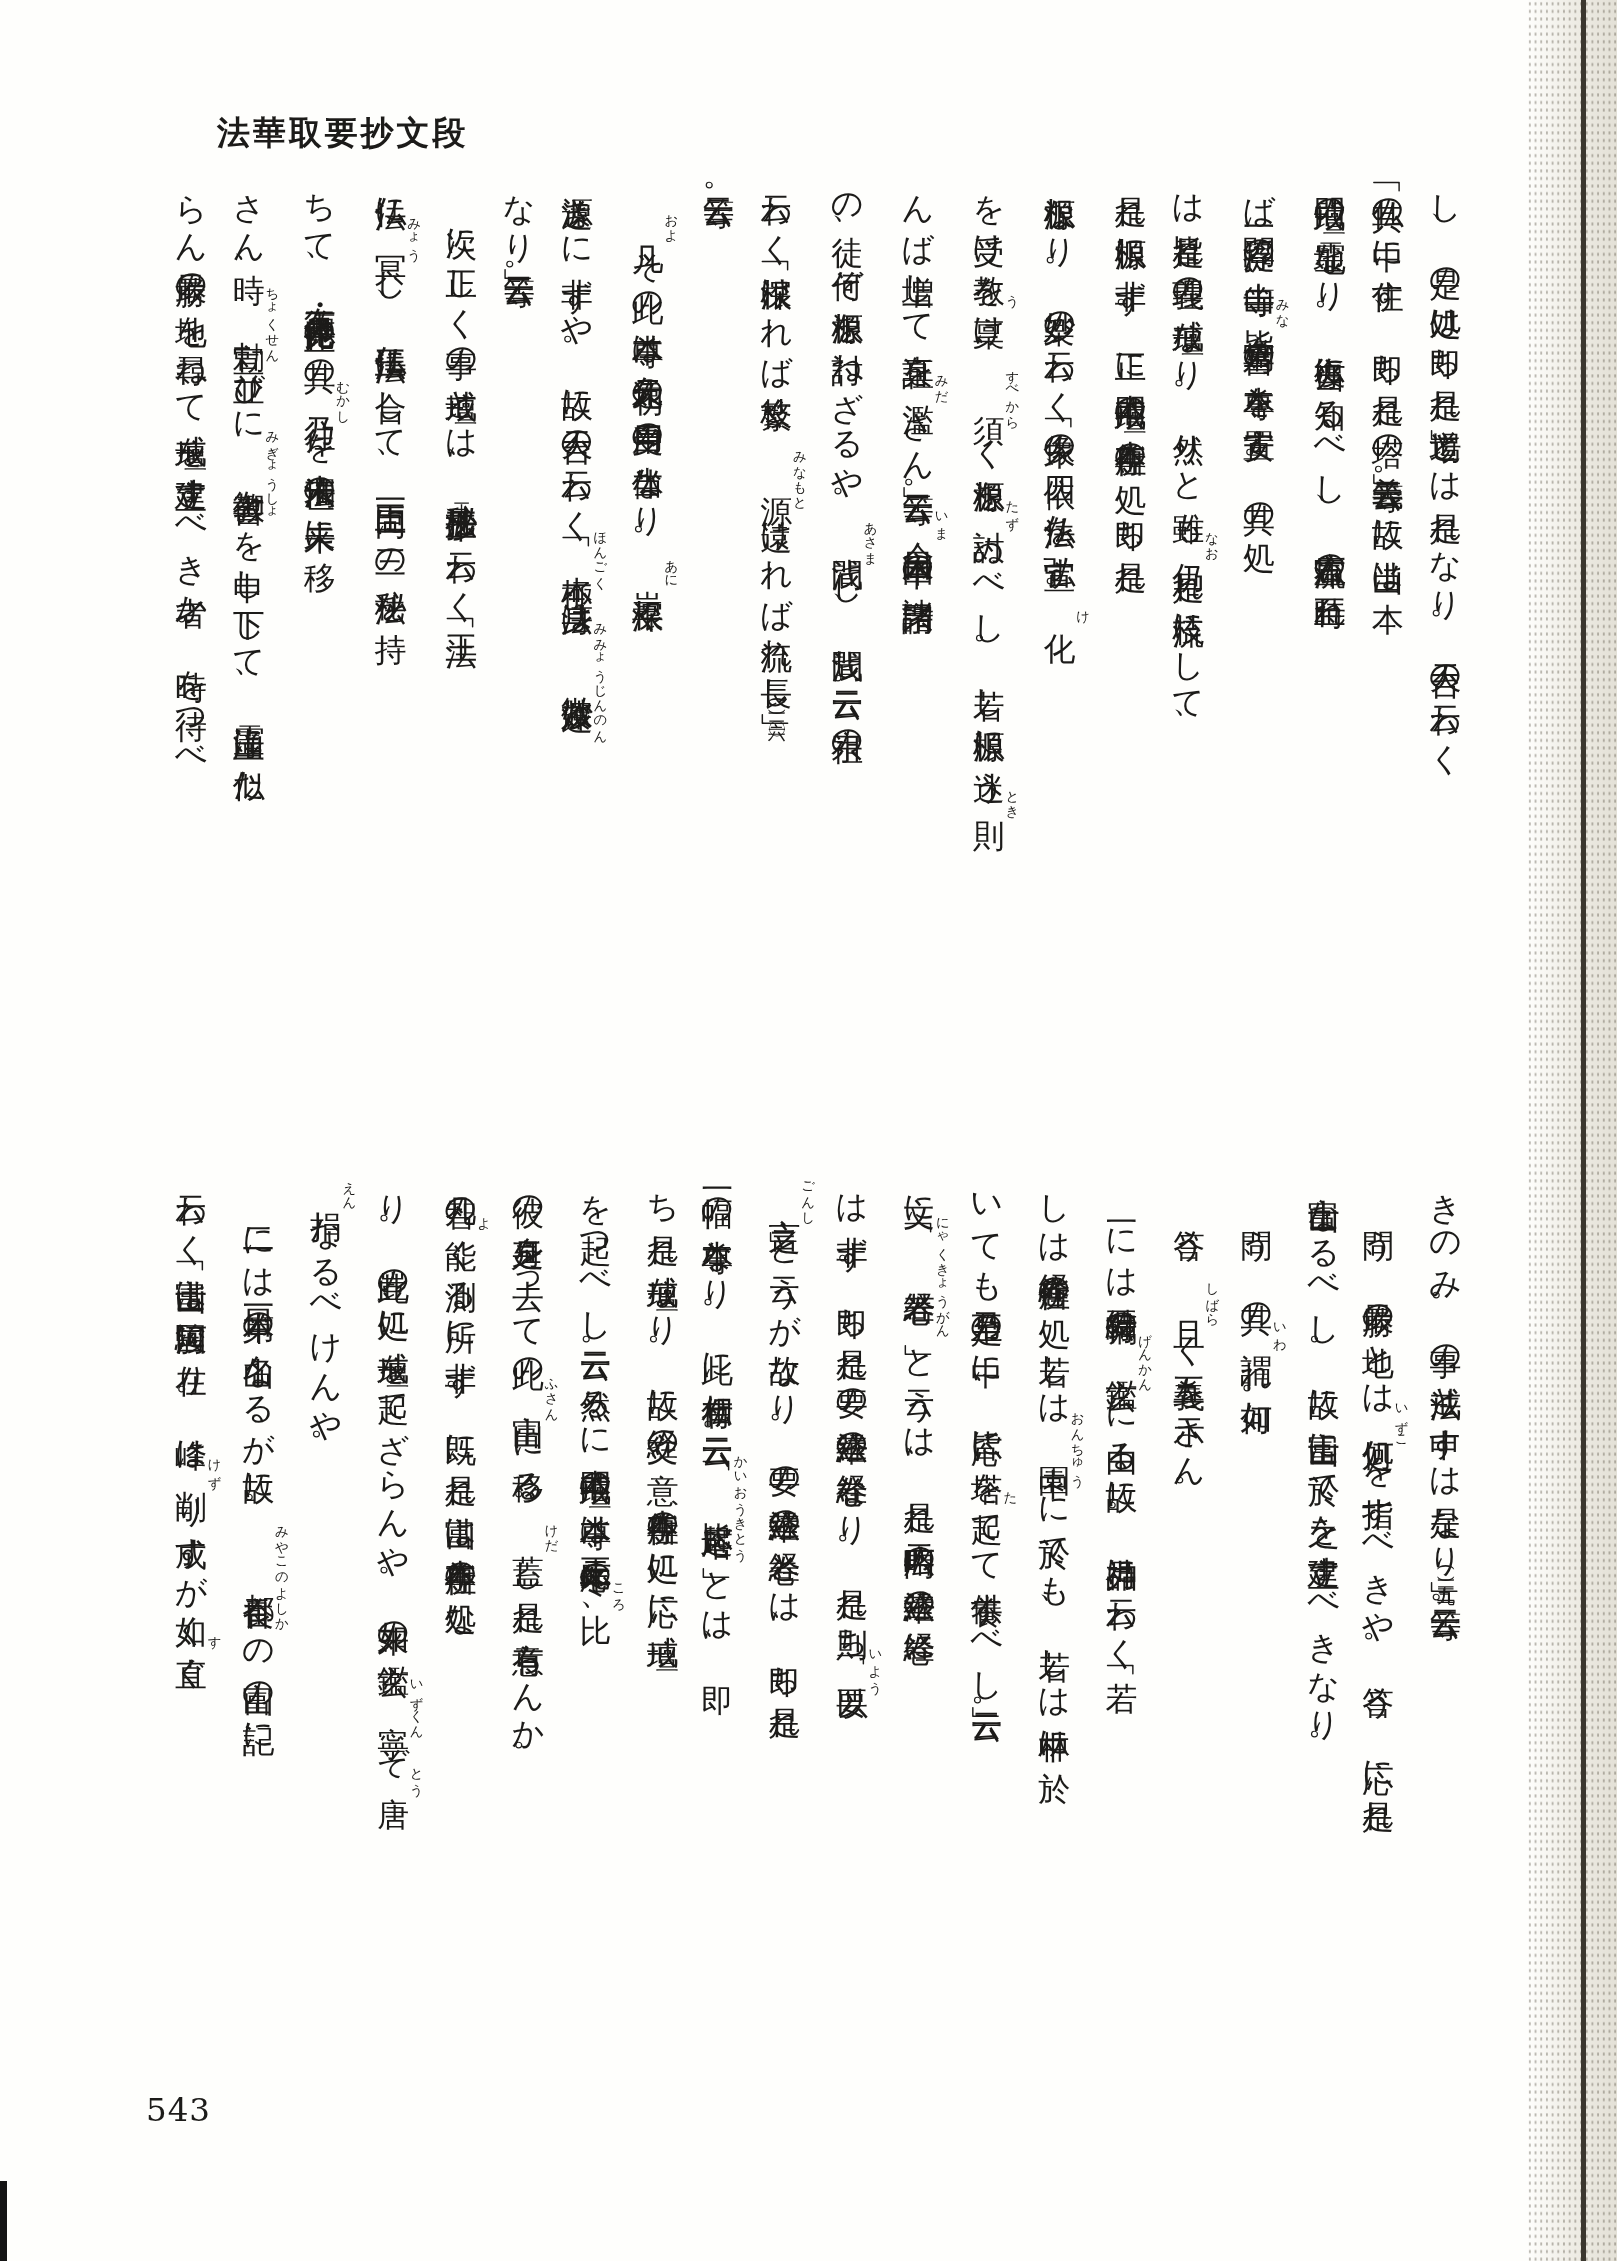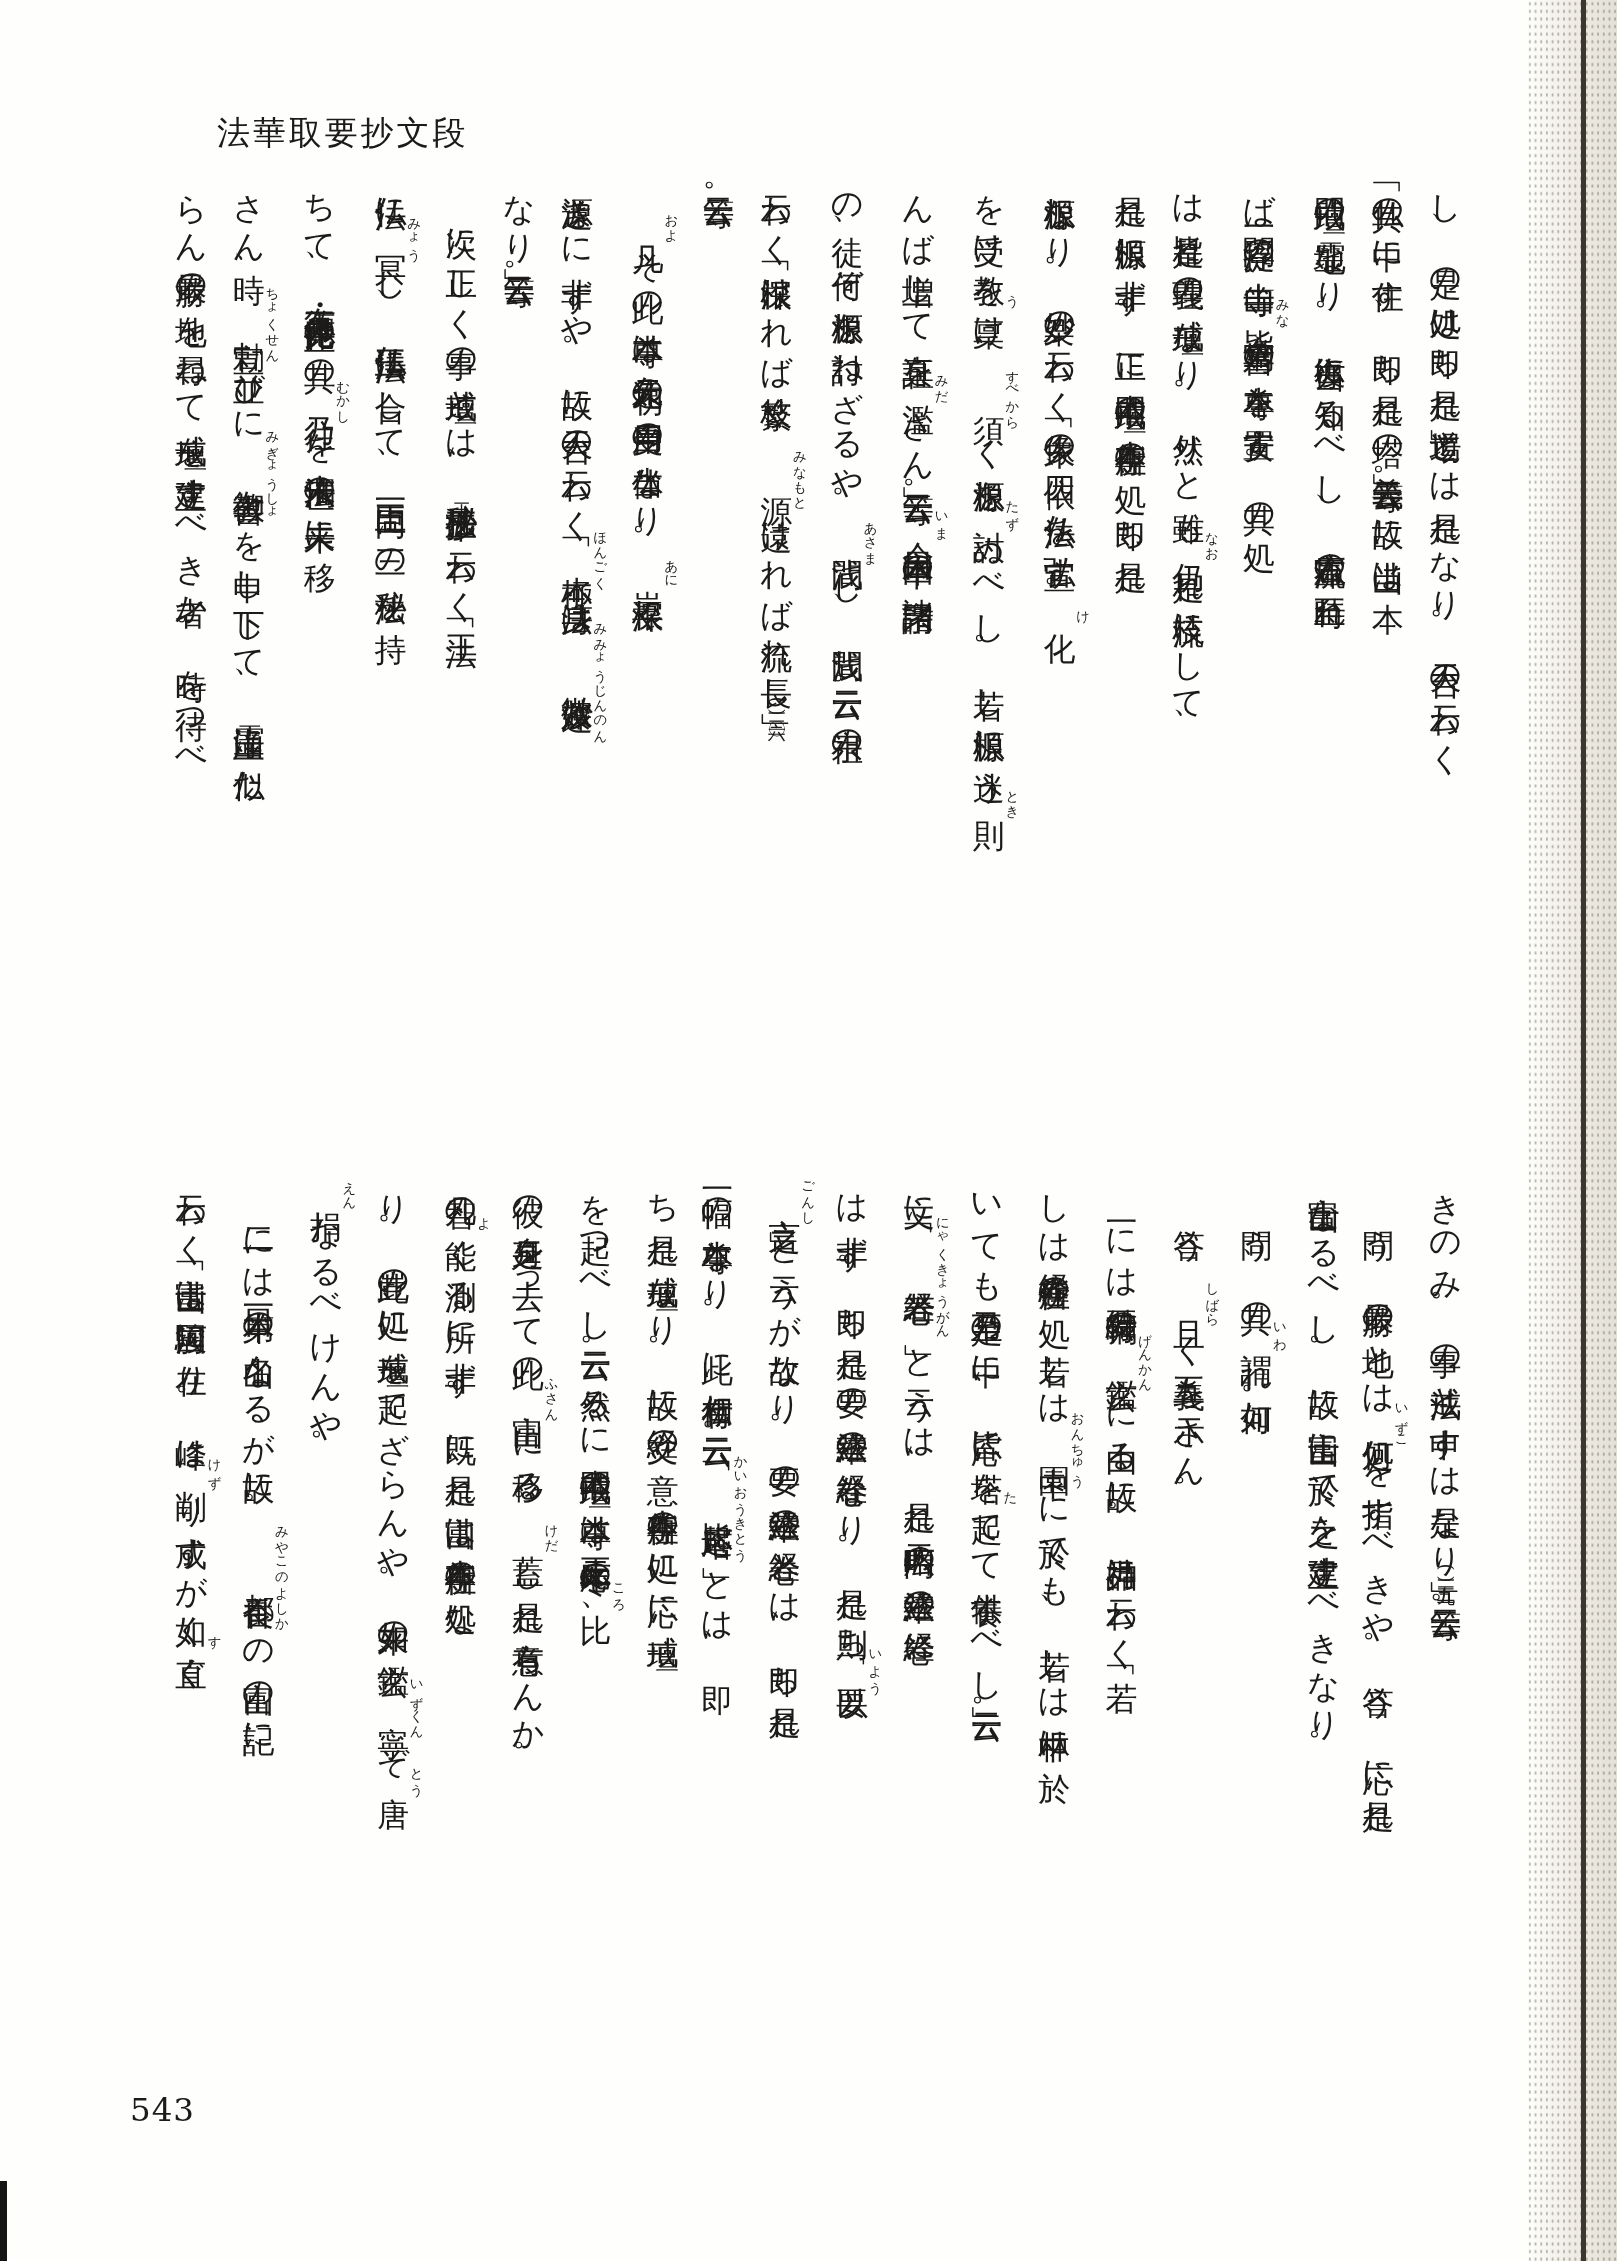--- a/index.html
+++ b/index.html
@@ -4,41 +4,41 @@
 <style>
   html,body{margin:0;padding:0;}
   body{
     width:1617px;height:2262px;position:relative;overflow:hidden;
     background:#fefefc;color:#1c1b19;
     font-family:"DejaVu Serif","Liberation Serif",serif;
   }
   .page{position:absolute;inset:0;}
   .header-title{
     position:absolute;left:217px;top:111px;
-    font-size:33px;letter-spacing:2.9px;white-space:nowrap;
+    font-size:33px;letter-spacing:2.9px;white-space:nowrap;font-weight:bold;
   }
   .band{
     position:absolute;left:174px;width:1289px;
     display:flex;flex-direction:row-reverse;justify-content:space-between;
     align-items:flex-start;
   }
   #band-0{top:172px;height:948px;}
   #band-1{top:1172px;height:944px;}
   .col{
     writing-mode:vertical-rl;-webkit-writing-mode:vertical-rl;
     text-orientation:mixed;
     font-size:32px;line-height:1.08;letter-spacing:1.9px;
     white-space:nowrap;
   }
   .col.indent{text-indent:33px;}
   ruby{ruby-align:center;}
   rt{font-size:13.4px;letter-spacing:0;font-family:"DejaVu Serif","Liberation Serif",serif;}
   .cite{font-size:18px;letter-spacing:1px;}
   .page-number{
-    position:absolute;left:130px;top:2091px;
+    position:absolute;left:146px;top:2091px;
     font-size:32.5px;letter-spacing:1px;
   }
   .gutter{
     position:absolute;top:0;right:0;width:90px;height:2262px;
     background:linear-gradient(to right,rgba(255,255,255,0) 0%,#f0eee7 45%,#e3e0d6 100%);
   }
   .gutter-dots{
     position:absolute;top:0;right:0;width:90px;height:2262px;
     background-image:radial-gradient(rgba(82,75,60,0.38) 1px,rgba(0,0,0,0) 1.4px);
     background-size:5.7px 7.6px;

